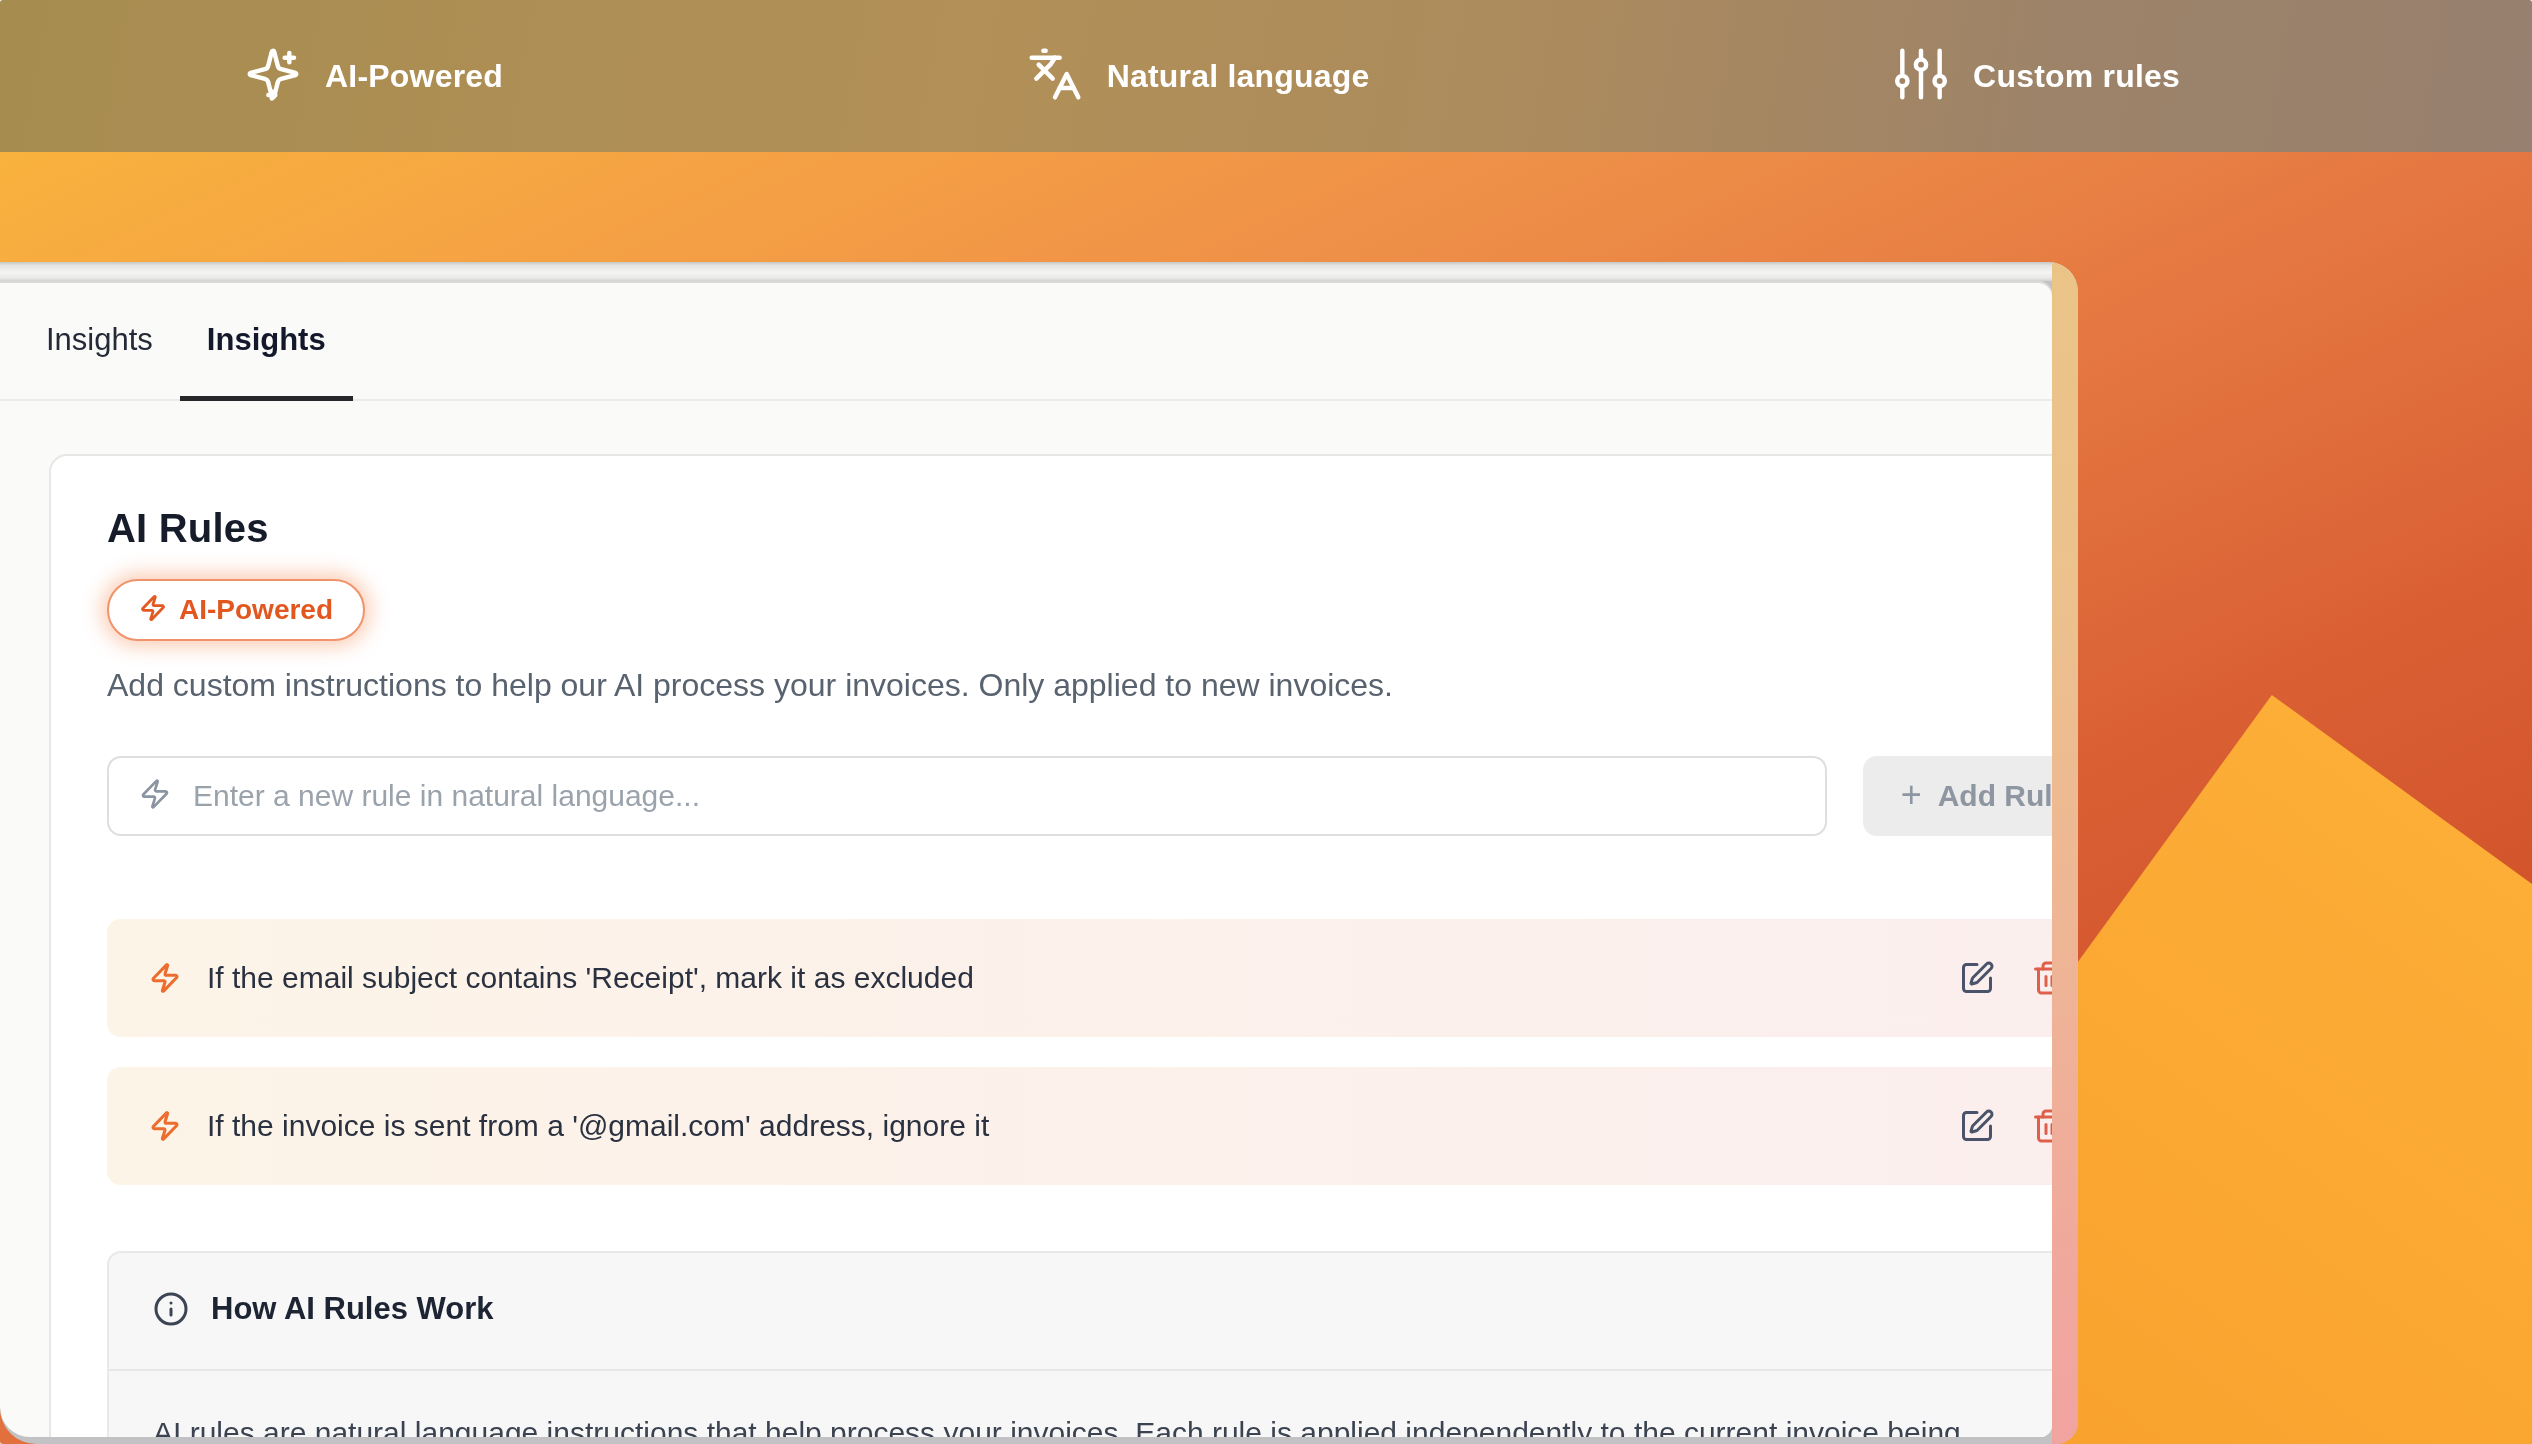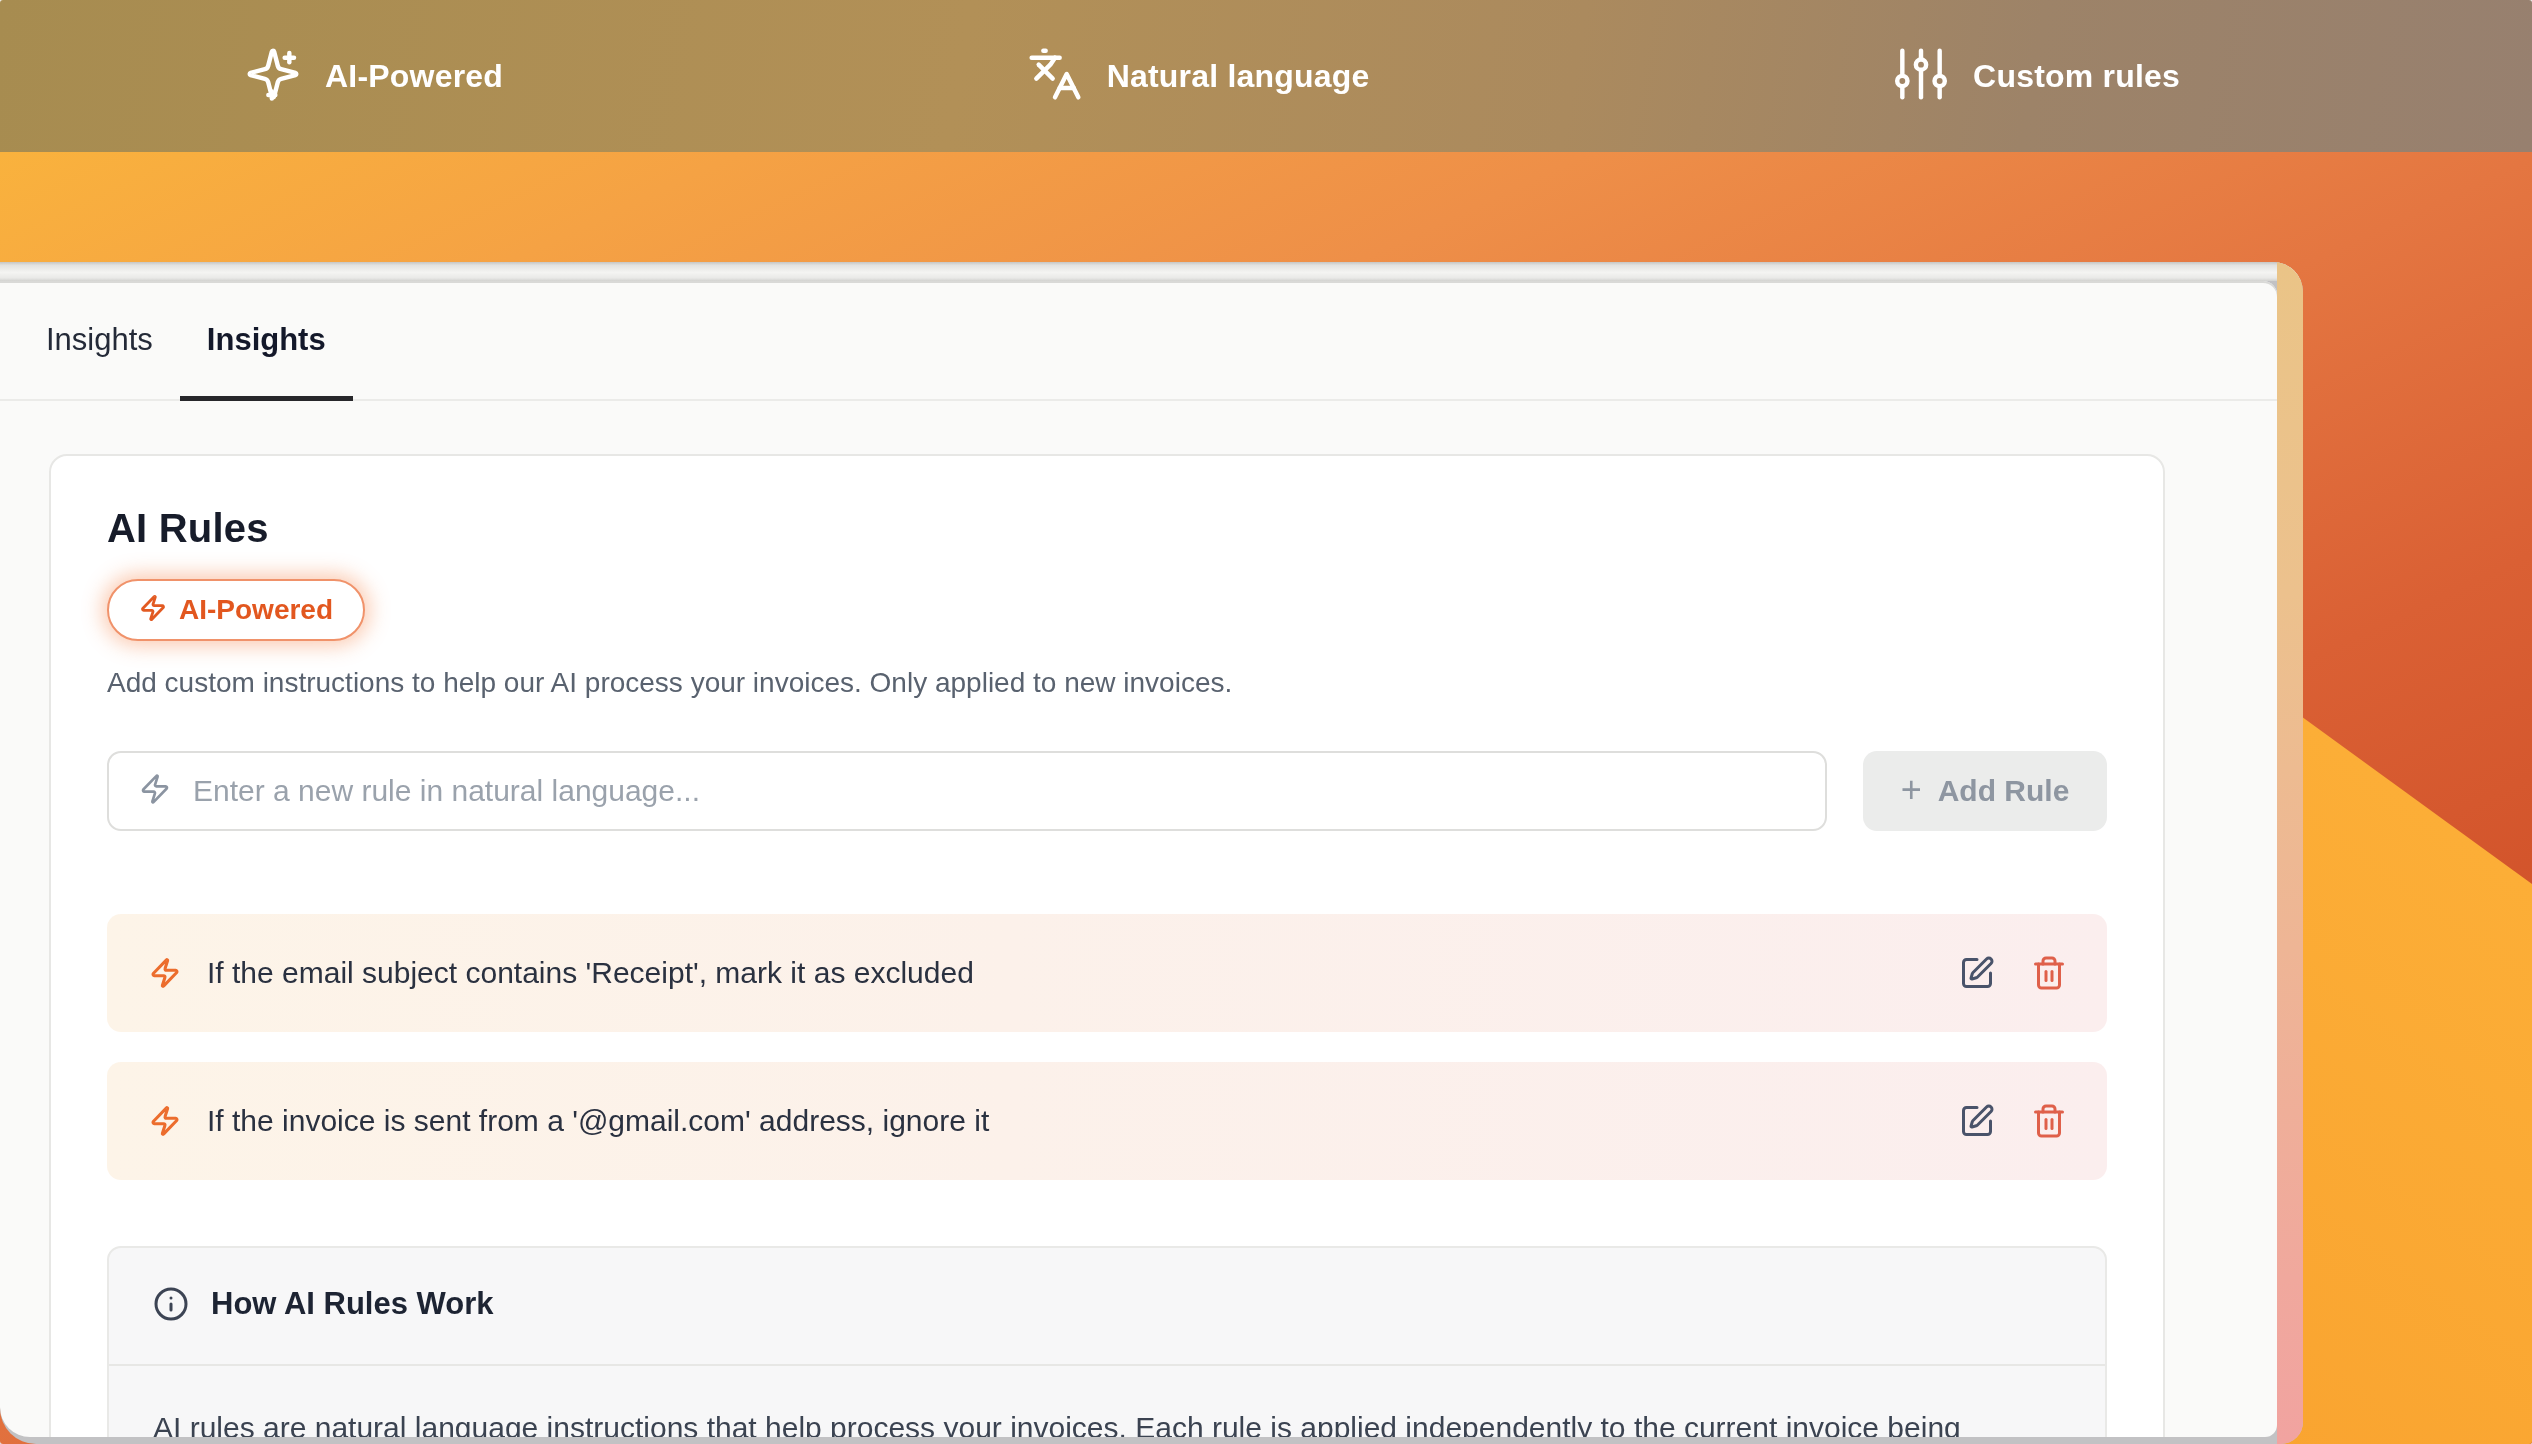--- a/index.html
+++ b/index.html
@@ -31,21 +31,21 @@
     background:linear-gradient(180deg,#fcae37 0%, #f89e2c 100%);
     transform:rotate(36deg);
   }
   .wp-sliver {
     position:absolute; right:-160px; bottom:-240px; width:280px; height:620px;
     background:#cc4b28; transform:rotate(36deg);
   }
 
   
   .app-window {
-    position:absolute; left:0; top:262px; width:2303px; bottom:0;
+    position:absolute; left:0; top:262px; width:2078px; bottom:0;
     border-radius:0 30px 22px 36px; overflow:hidden;
     background:#c2c2c4; z-index:6;
   }
   .win-topband {
     position:absolute; left:0; right:0; top:0; height:19px;
     background:linear-gradient(180deg,#c6c6c4 0%, #e3e3e1 18%, #f4f4f2 55%, #e9e9e7 84%, #d2d2d0 100%);
     border-top-right-radius:30px;
   }
   .win-rightband {
     position:absolute; top:0; bottom:0; right:0; width:26px;
@@ -76,21 +76,21 @@
   }
   .card-head { display:flex; align-items:flex-start; gap:28px;flex-direction:column; }
   .card-title { font-size:40px; font-weight:700; color:#171c2a; letter-spacing:.2px; }
   .ai-badge {
     display:inline-flex; align-items:center; gap:12px; height:62px; padding:0 30px;
     background:#ffffff; border:2px solid #f0926a; border-radius:40px;
     box-shadow:0 0 20px 5px rgba(246,140,85,.45);
   }
   .ai-badge svg { width:28px; height:28px; stroke:#e25a22; fill:none; stroke-width:2.4; stroke-linecap:round; stroke-linejoin:round; }
   .ai-badge .badge-label { font-size:28px; font-weight:700; color:#e2571f; }
-  .card-desc { margin-top:26px; font-size:28px; color:#59626f; }
+  .card-desc { margin-top:26px; font-size:32px; color:#59626f; }
 
   .input-row { margin-top:52px; display:flex; gap:36px; align-items:flex-start; }
   .rule-input-wrap {
     flex:1; height:80px; display:flex; align-items:center; gap:22px;
     background:#ffffff; border:2px solid #dededc; border-radius:14px; padding:0 30px;
   }
   .rule-input-wrap svg { width:32px; height:32px; stroke:#8b94a1; fill:none; stroke-width:2; stroke-linecap:round; stroke-linejoin:round; flex:none; }
   .rule-input { flex:1; border:none; outline:none; font-size:30px; color:#2a3240; background:transparent; font-family:"Liberation Sans",sans-serif; }
   .rule-input::placeholder { color:#9aa2ac; }
   .add-rule-btn {

